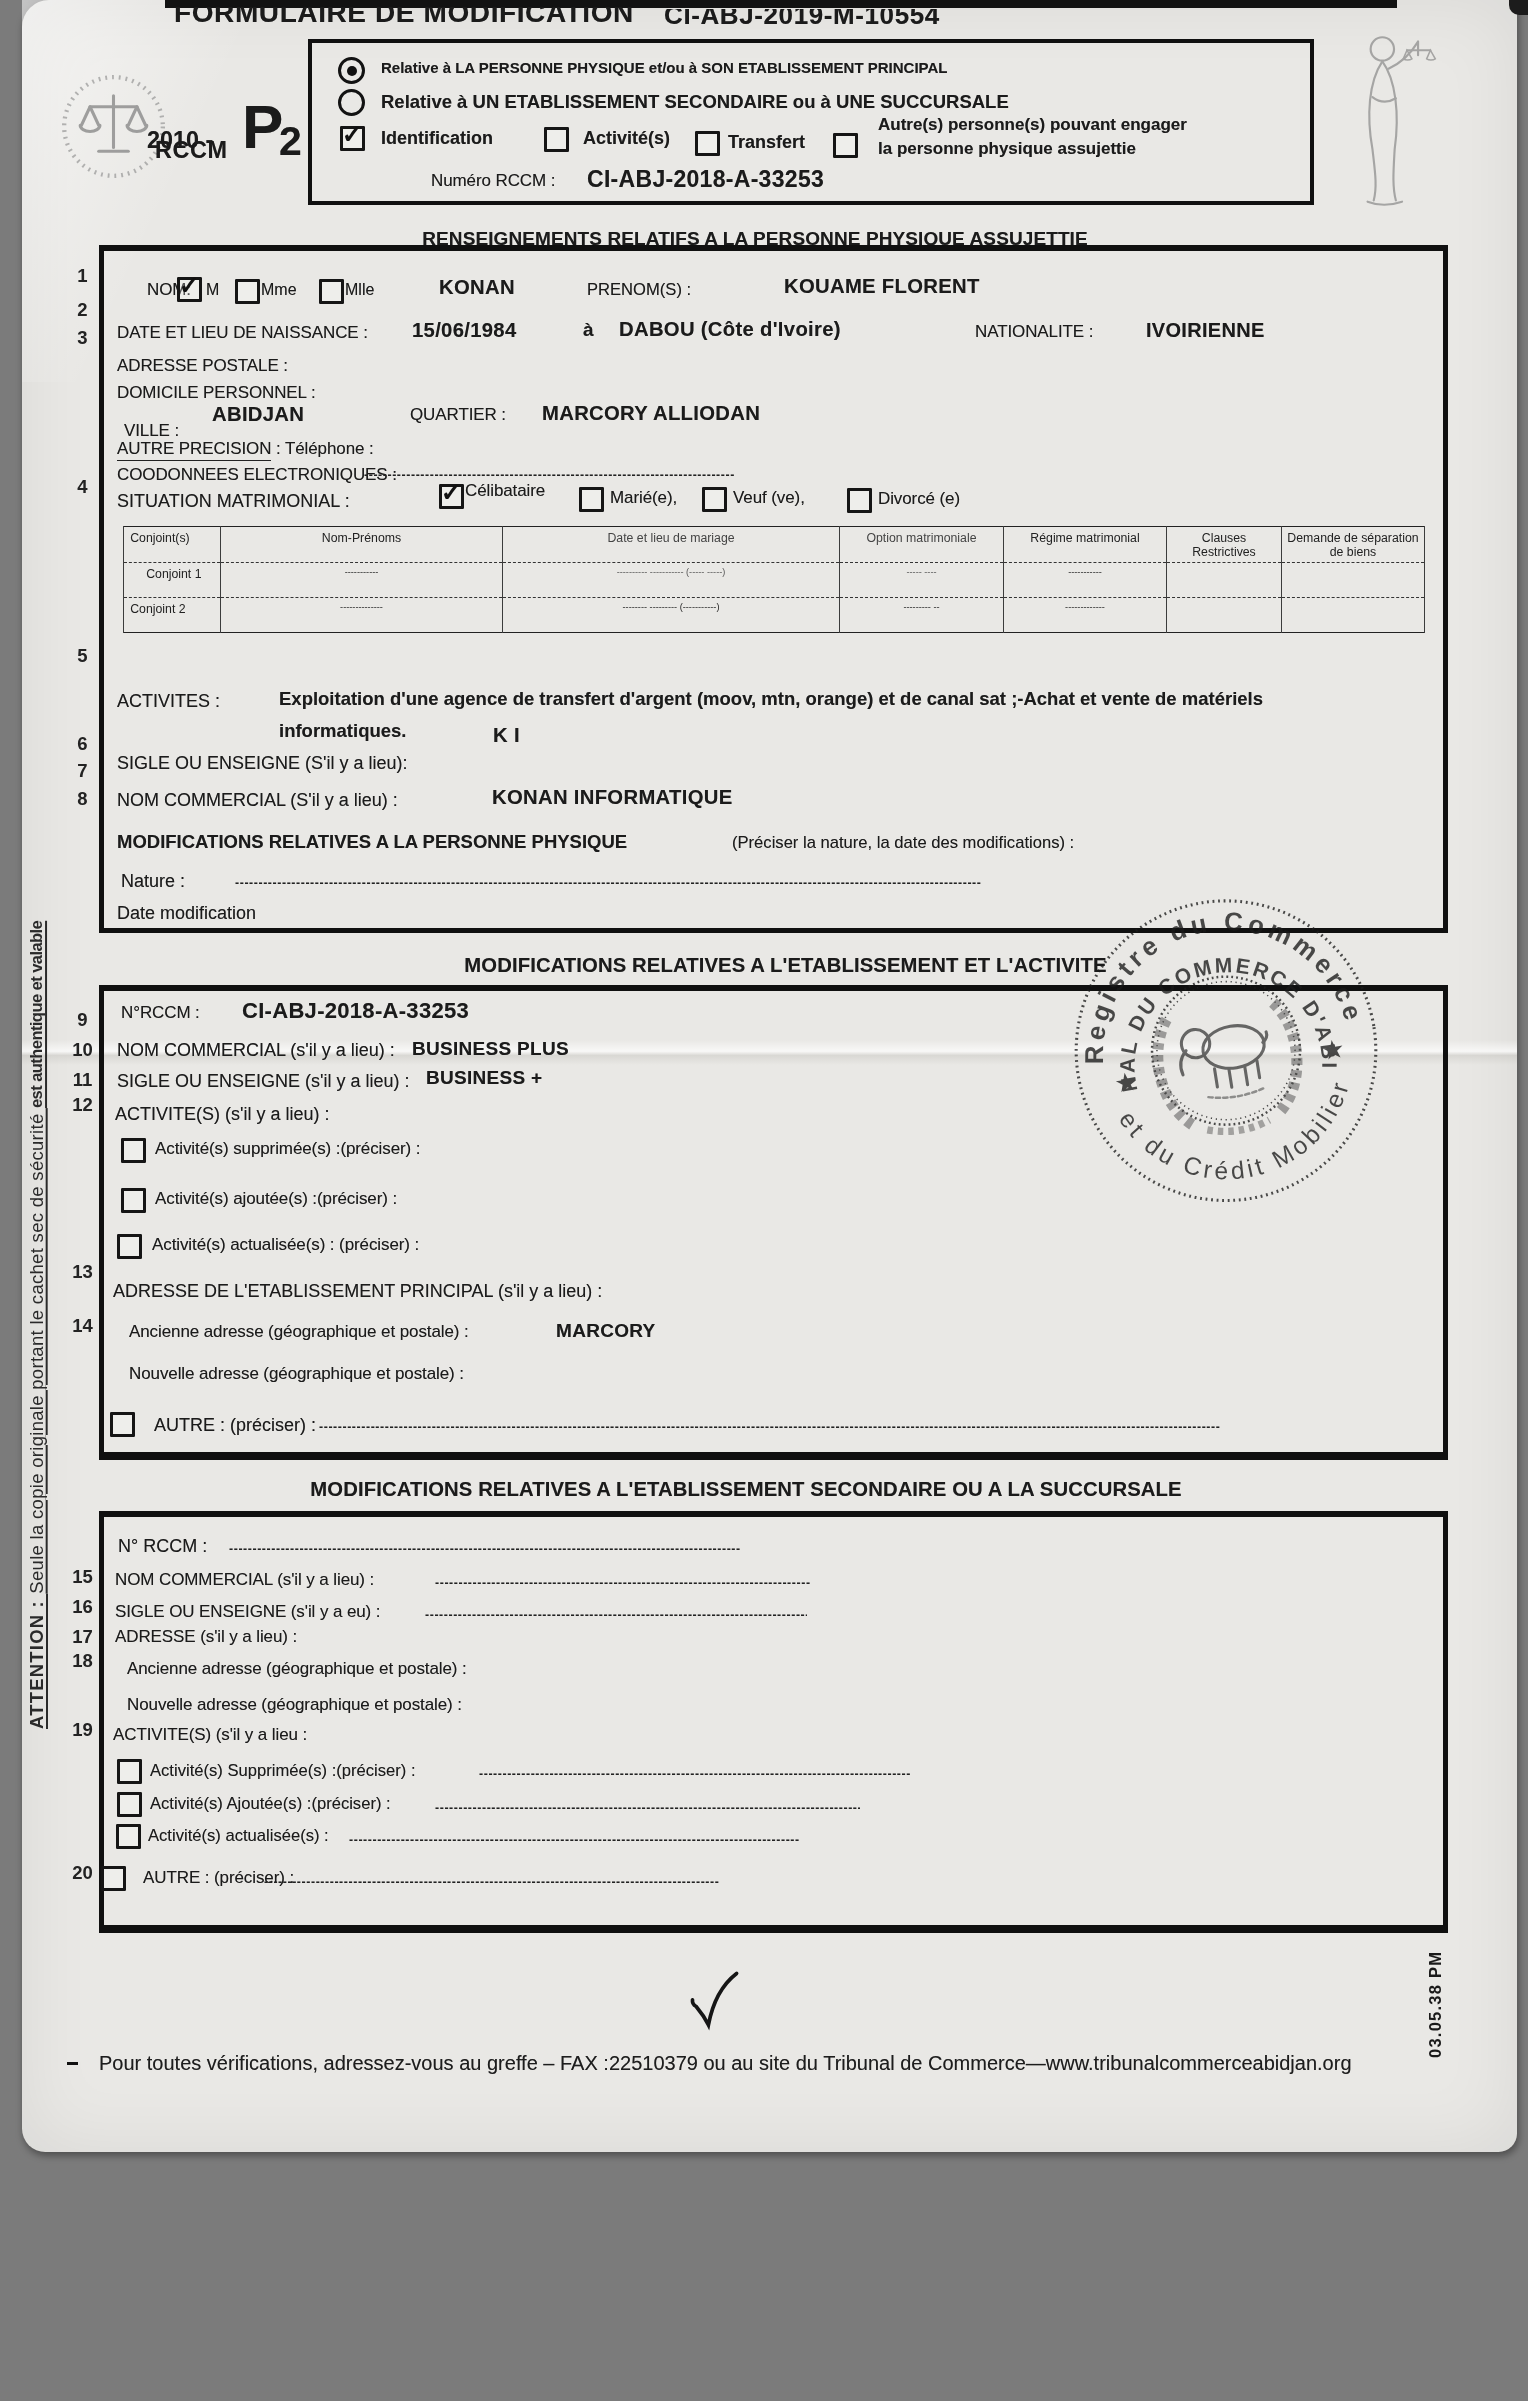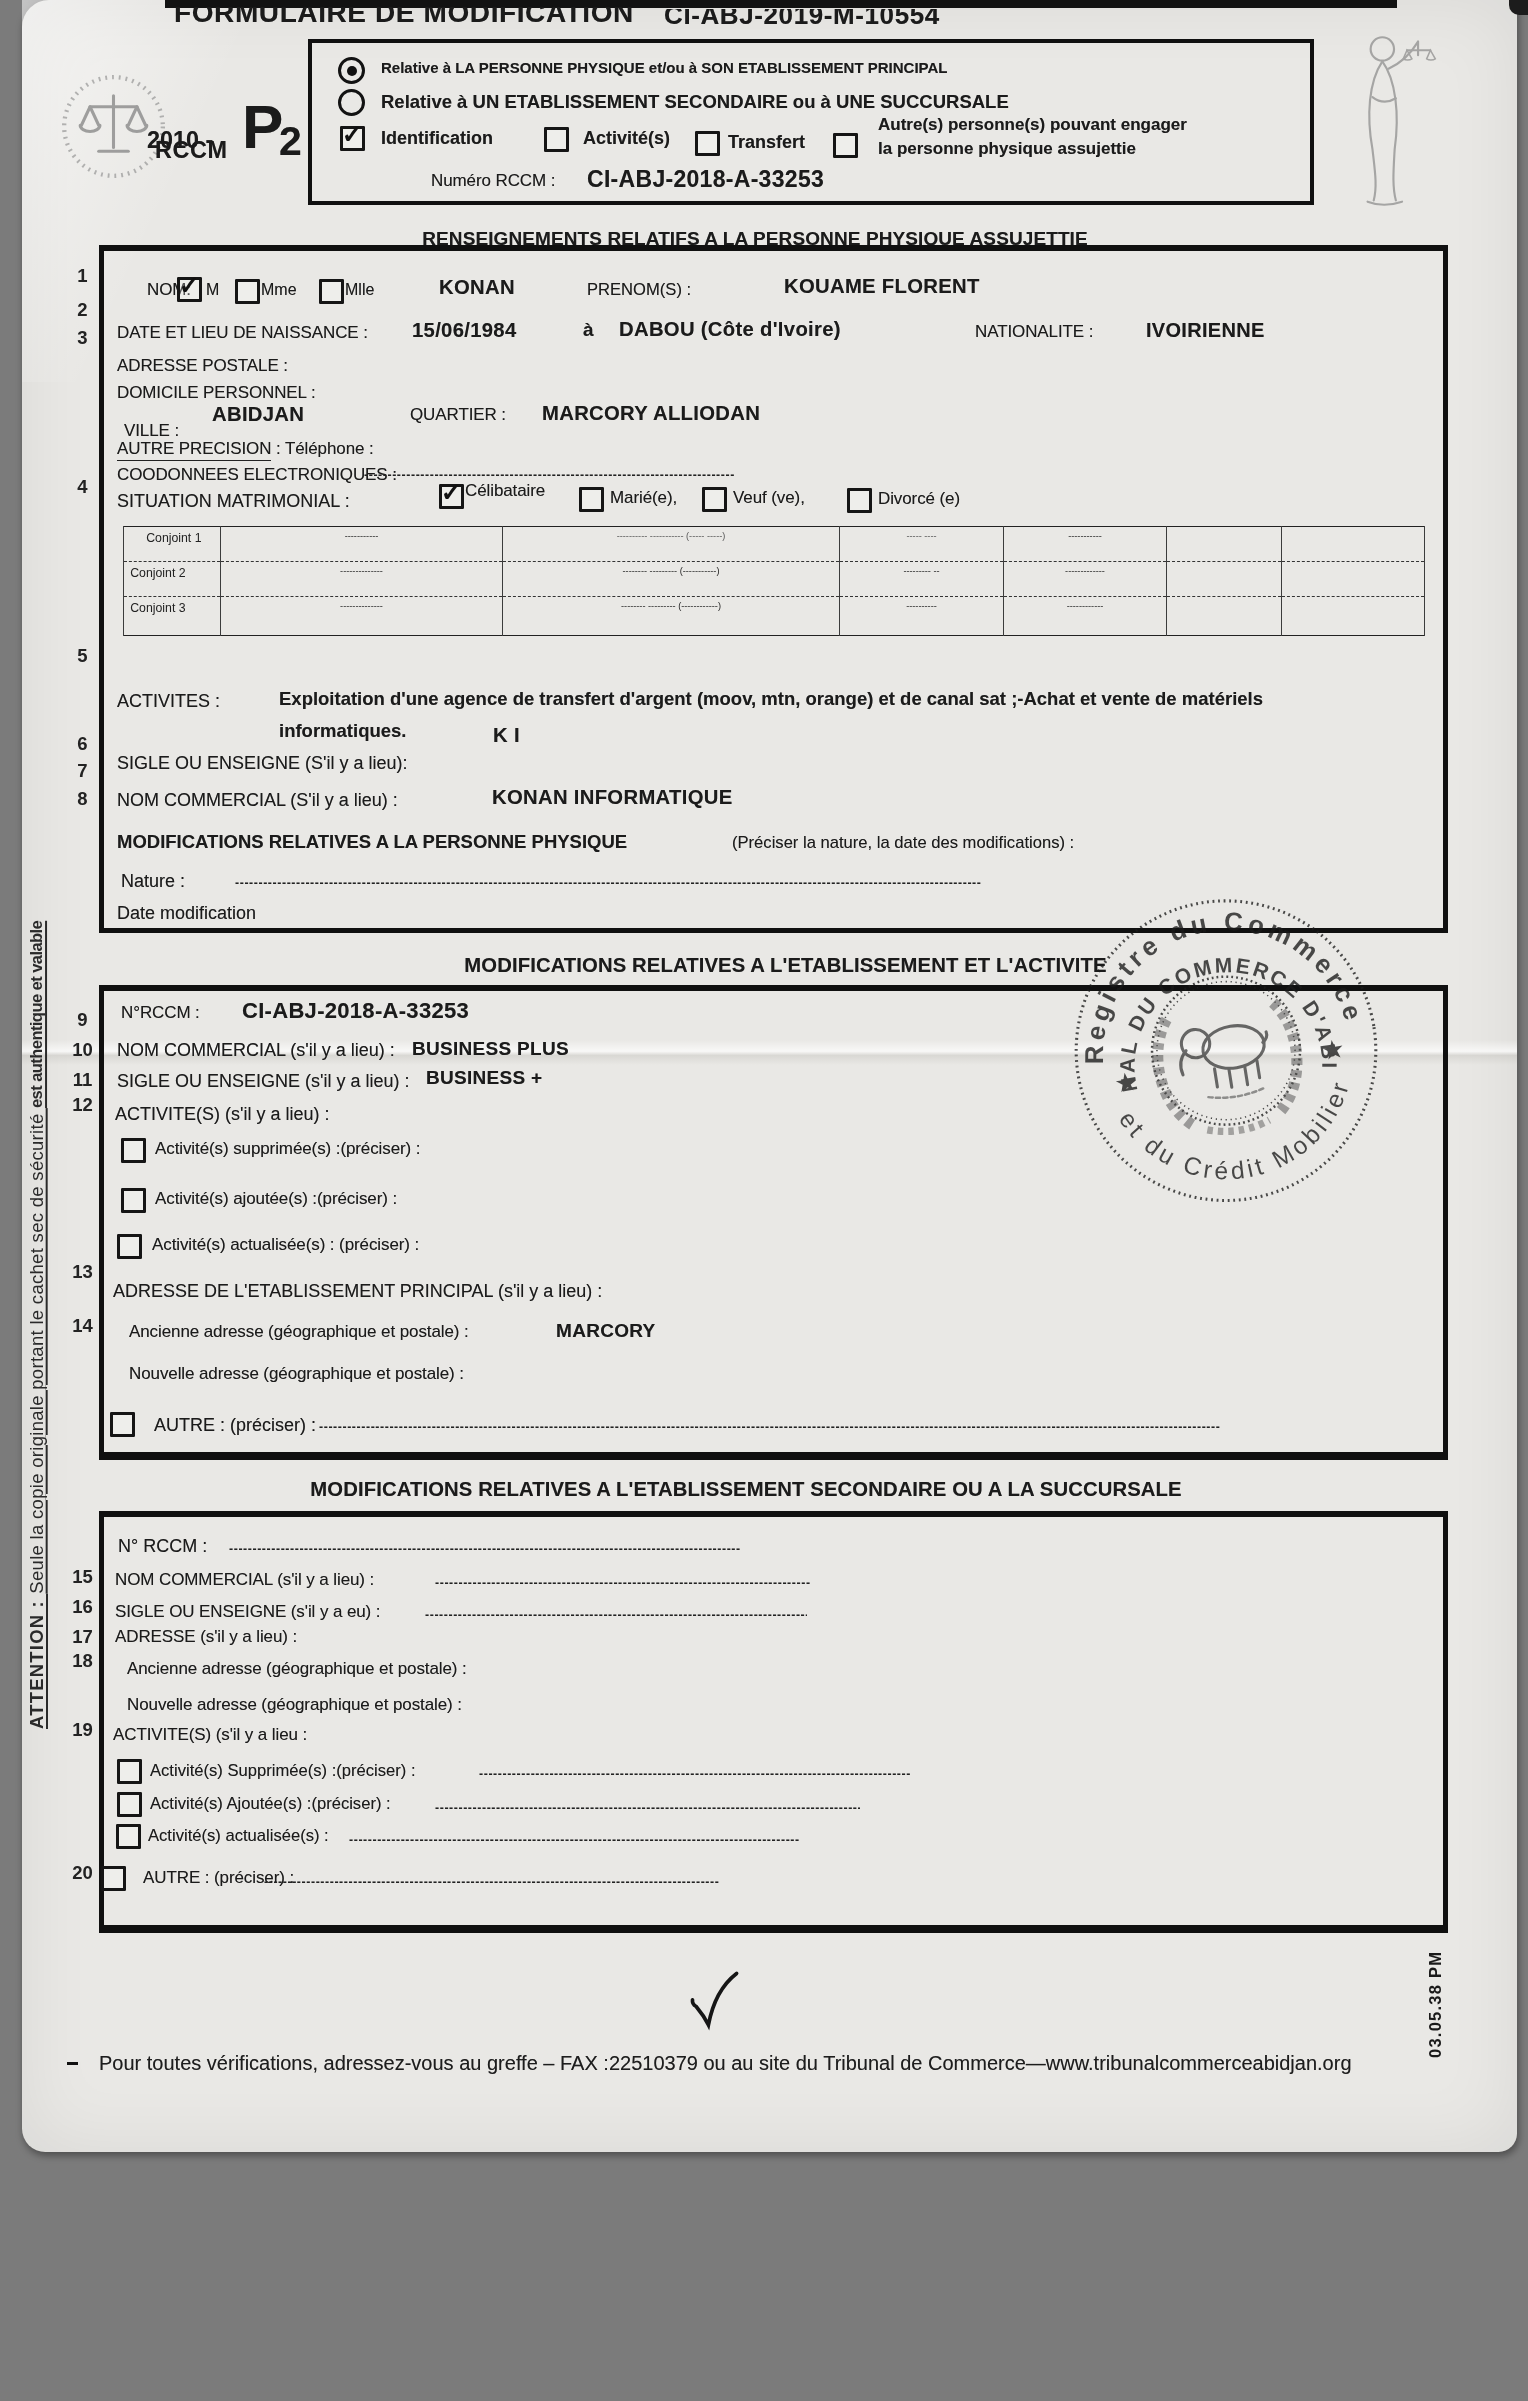--- a/index.html
+++ b/index.html
@@ -166,44 +166,44 @@
   <colgroup>
         <col style="width:97px">
         <col style="width:282px">
         <col style="width:337px">
         <col style="width:164px">
         <col style="width:163px">
         <col style="width:115px">
         <col style="width:143px">
       </colgroup>
   <tbody>
+        <tr style="height:33px;">
+    <th style="text-align:left;padding-left:6.2px;">Conjoint(s)</th>
+    <th>Nom-Prénoms</th>
+    <th style="color:#444;">Date et lieu de mariage</th>
+    <th style="color:#444;">Option matrimoniale</th>
+    <th>Régime matrimonial</th>
+    <th>Clauses Restrictives</th>
+    <th>Demande de séparation de biens</th>
+  </tr>
   <tr style="height:35px;">
     <td style="text-align:center;padding-left:6.2px;">Conjoint 1</td>
     <td style="font-size:9.2px;">-----------</td>
     <td style="font-size:9.2px;color:#555;">---------- ----------- (----- -----)</td>
     <td style="font-size:9.2px;color:#555;">----- ----</td>
     <td style="font-size:9.2px;">-----------</td>
     <td></td>
     <td></td>
   </tr>
   <tr style="height:35px;">
     <td style="text-align:left;padding-left:6.2px;">Conjoint 2</td>
     <td style="font-size:9.2px;">--------------</td>
     <td style="font-size:9.2px;">-------- --------- (-----------)</td>
     <td style="font-size:9.2px;">--------- --</td>
     <td style="font-size:9.2px;">-------------</td>
-    <td></td>
-    <td></td>
-  </tr>
-  <tr style="height:39px;">
-    <td style="text-align:left;padding-left:6.2px;">Conjoint 3</td>
-    <td style="font-size:9.2px;">--------------</td>
-    <td style="font-size:9.2px;">-------- --------- (------------)</td>
-    <td style="font-size:9.2px;">----------</td>
-    <td style="font-size:9.2px;">------------</td>
     <td></td>
     <td></td>
   </tr>
 </tbody>
     </table>
 </div>
 
 <div class="a ink lbl29" style="left:117px;top:691px;">ACTIVITES :</div>
 <div class="a ink b" style="left:279px;top:688px;font-size:18.5px;white-space:nowrap;">Exploitation d'une agence de transfert d'argent (moov, mtn, orange) et de canal sat ;-Achat et vente de matériels</div>
 <div class="a ink b" style="left:279px;top:720px;font-size:18.5px;">informatiques.</div>

